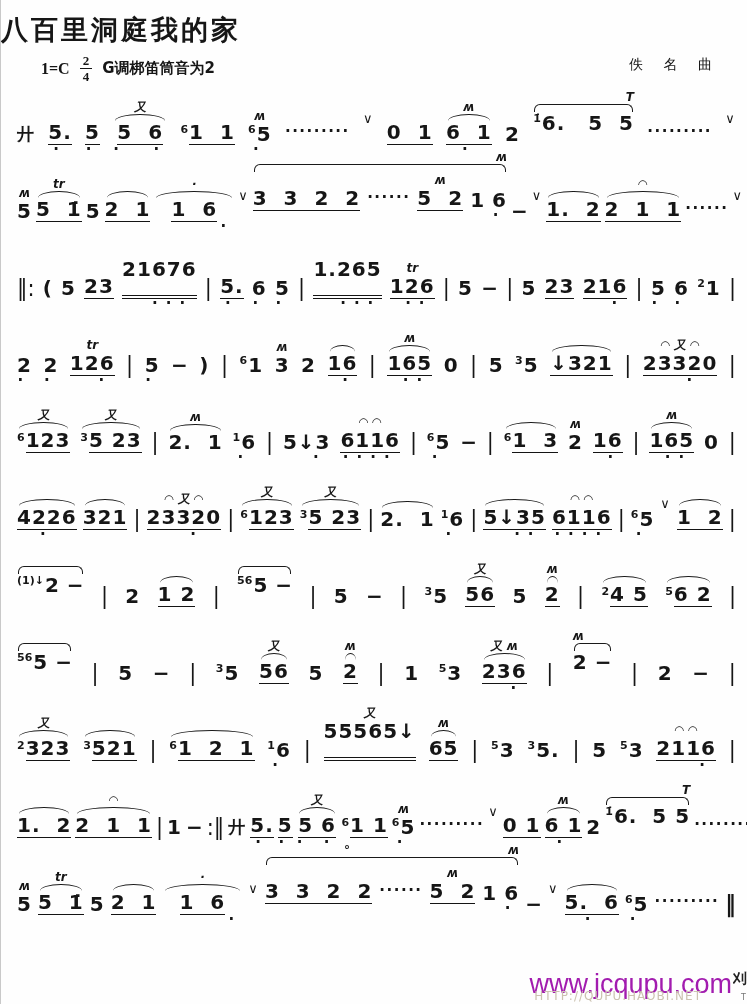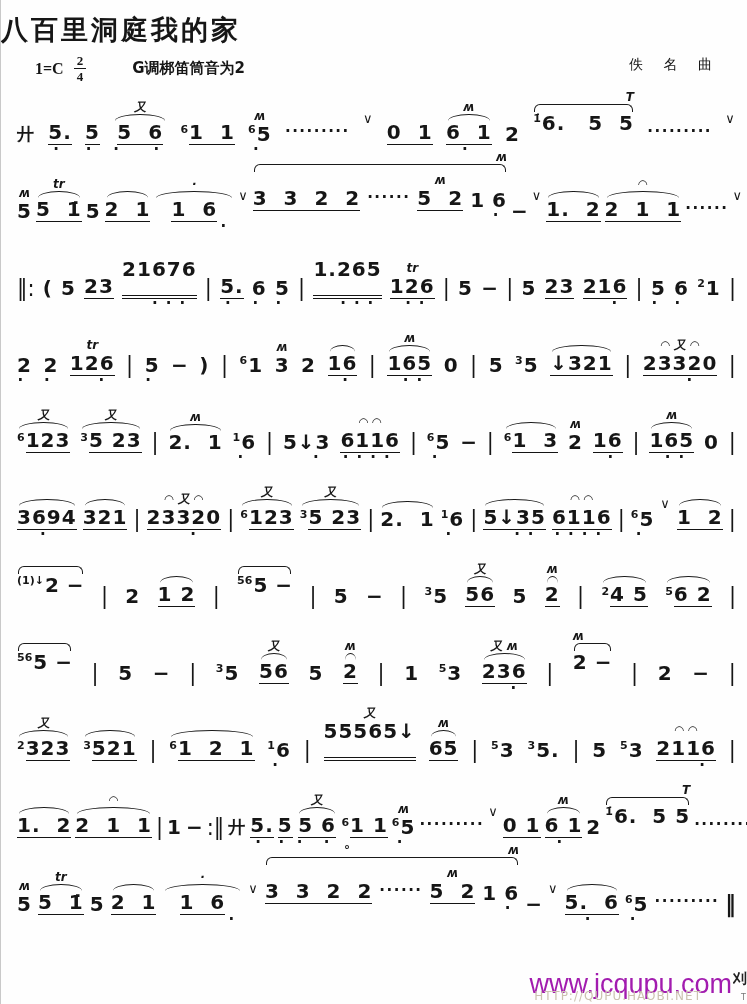--- a/index.html
+++ b/index.html
@@ -1,27 +1,27 @@
 <!DOCTYPE html>
 <html><head>
 <meta charset="utf-8">
 <style>
   html,body{margin:0;padding:0;background:#e8e8e8;}
   .sheet{position:relative;width:747px;height:1004px;background:#fefefe;overflow:hidden;
          border-left:1px solid #c9c9c9;border-bottom:1px solid #b5b5b5;border-right:1px solid #dcdcdc;
          font-family:"DejaVu Sans",sans-serif;color:#161616;}
   .title{position:absolute;top:12px;left:0;width:100%;
          font-size:27px;font-weight:bold;letter-spacing:3px;font-family:"DejaVu Serif","Liberation Serif",serif;}
-  .meta{position:absolute;top:54px;left:34px;display:flex;align-items:center;gap:10px;}
+  .meta{position:absolute;top:54px;left:40px;display:flex;align-items:center;gap:10px;}
   .keysig{font-size:16px;font-weight:bold;font-family:"Liberation Serif",serif;}
   .frac{display:inline-flex;flex-direction:column;align-items:center;font-size:13px;font-weight:bold;line-height:1;
         font-family:"Liberation Serif",serif;}
   .frac .num-top{border-bottom:1.4px solid #161616;padding:0 3px 1px;}
   .frac .num-bot{padding-top:1px;}
-  .instr{font-size:15px;font-weight:bold;margin-left:36px;}
+  .instr{font-size:15px;font-weight:bold;}
   .composer{position:absolute;top:56px;right:28px;font-size:14px;letter-spacing:8px;margin-left:32px;}
   #score{position:absolute;left:14px;right:10px;top:94px;}
   .line{display:flex;align-items:flex-end;justify-content:space-between;height:62px;margin-bottom:15px;}
   .tok{display:inline-flex;flex-direction:column;align-items:center;margin:0 2px;}
   .orn{display:flex;width:100%;align-items:flex-end;justify-content:center;font-size:12px;font-weight:bold;
        line-height:13px;height:15px;font-style:italic;}
   .orn:empty{height:0;}
   .orn .al{margin-right:auto;}
   .orn .ac{margin:0 auto;}
   .orn .arr{margin-left:auto;}
@@ -828,21 +828,21 @@
             <span class="num u0">|</span>
           </span>
           <span class="sub"></span>
         </span>
       </div>
       <div class="line">
         <span class="tok">
           <span class="orn"></span>
           <span class="arc"></span>
           <span class="body">
-            <span class="num u1">3694</span>
+            <span class="num u1">4226</span>
           </span>
           <span class="sub">·</span>
         </span>
         <span class="tok">
           <span class="orn"></span>
           <span class="arc"></span>
           <span class="body">
             <span class="num u1">321</span>
           </span>
           <span class="sub"></span>

